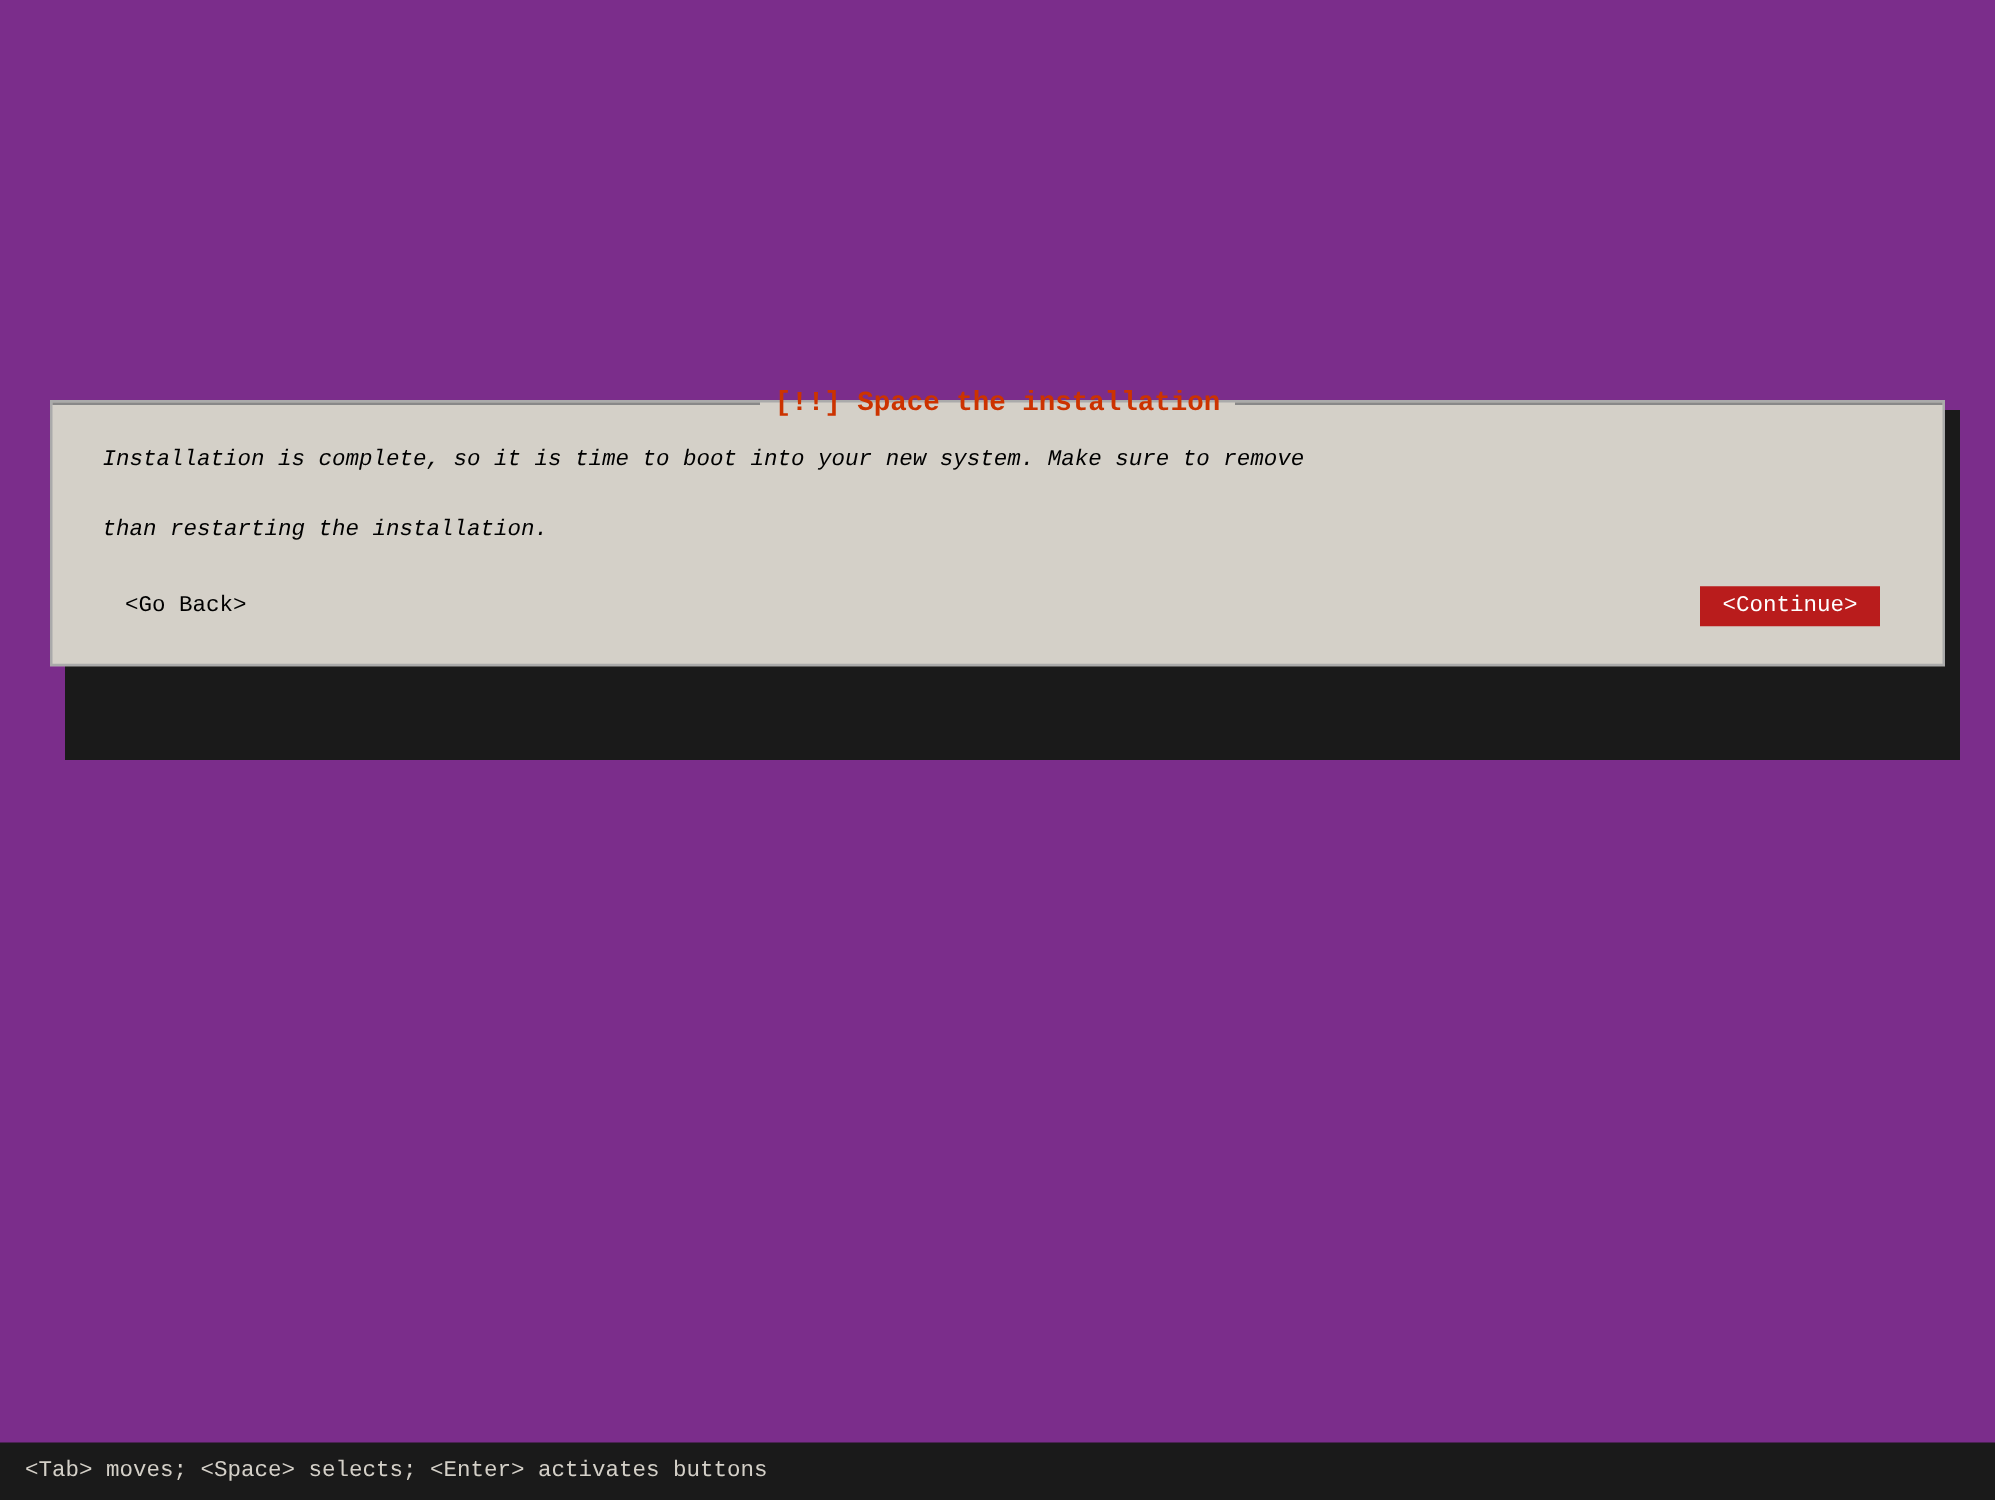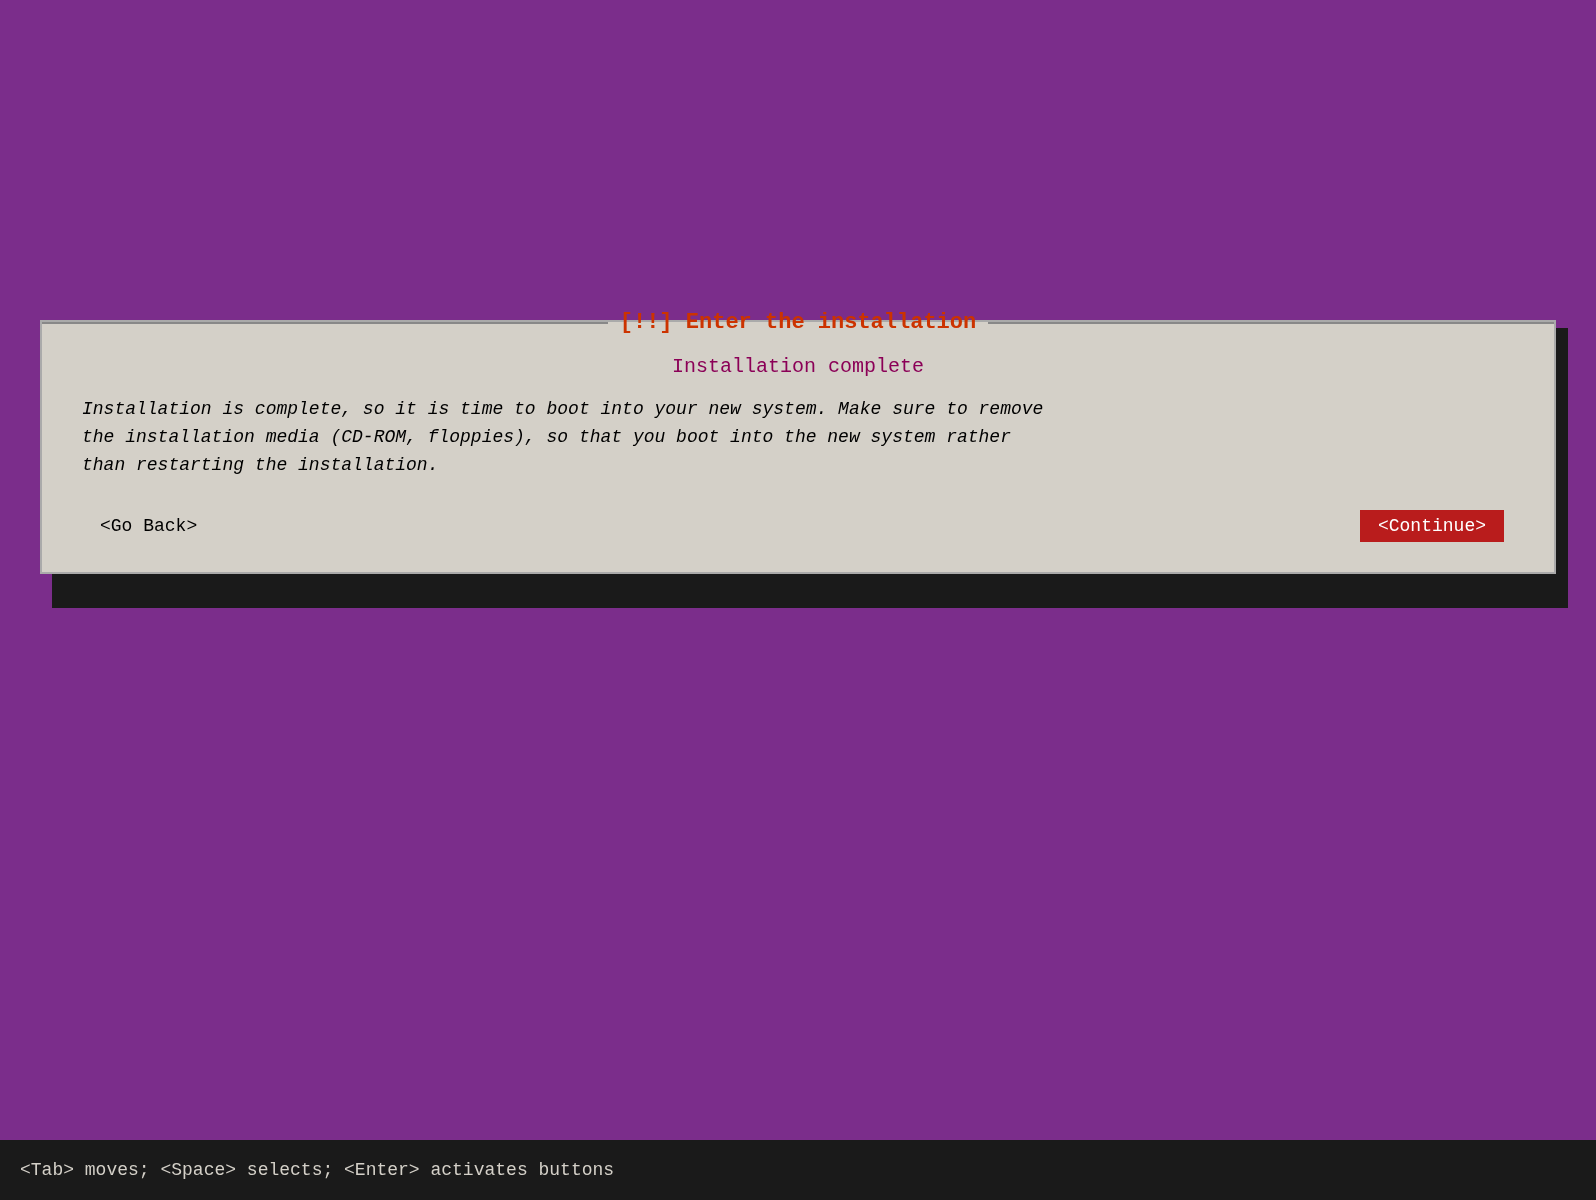--- a/index.html
+++ b/index.html
@@ -108,21 +108,21 @@
       color: #fff;
       cursor: pointer;
       padding: 6px 18px;
     }
 
     .bottom-bar {
       position: absolute;
       bottom: 0;
       left: 0;
       right: 0;
-      height: 60px;
+      height: 46px;
       background-color: #1a1a1a;
       display: flex;
       align-items: center;
       padding-left: 20px;
     }
 
     .bottom-bar-text {
       font-family: 'Courier New', Courier, monospace;
       font-size: 18px;
       color: #d4d0c8;
@@ -144,30 +144,29 @@
   </style>
 </head>
 <body>
 
 <div class="dialog-shadow"></div>
 
 <div class="dialog-wrapper">
   <div class="dialog-outer">
     <div class="dialog-title-bar">
       <div class="title-line-left"></div>
-      <span class="dialog-title-text">[!!] Enter the installation</span>
+      <span class="dialog-title-text">[!!] Space the installation</span>
       <div class="title-line-right"></div>
     </div>
 
     <div class="dialog-body">
-      <div class="dialog-subtitle">Installation complete</div>
 
       <div class="dialog-message">
         <span>Installation is complete, so it is time to boot into your new system. Make sure to remove</span><br>
-        <span>the installation media (CD-ROM, floppies), so that you boot into the new system rather</span><br>
+        <br>
         <span>than restarting the installation.</span>
       </div>
 
       <div class="dialog-buttons">
         <button class="btn-go-back">&lt;Go Back&gt;</button>
         <button class="btn-continue">&lt;Continue&gt;</button>
       </div>
     </div>
   </div>
 </div>

